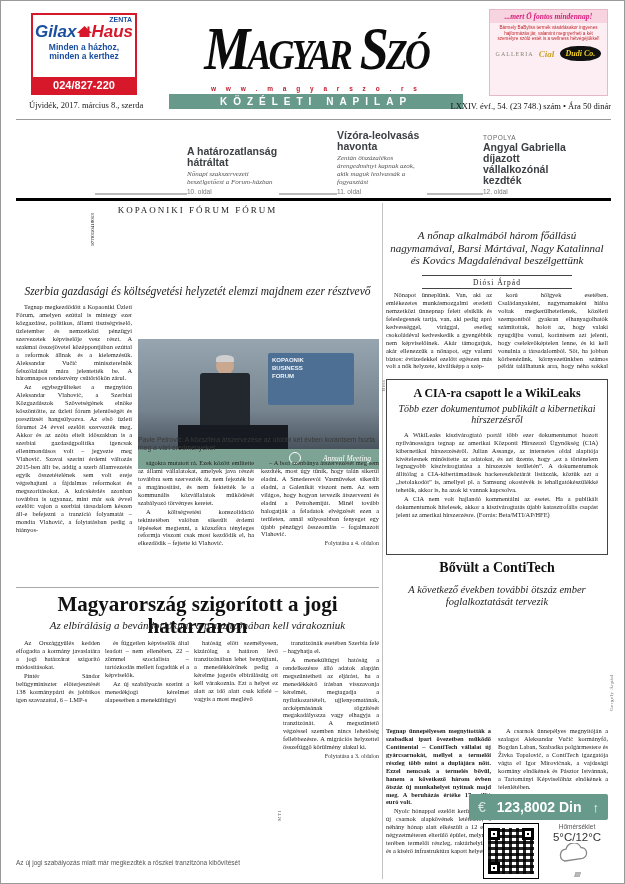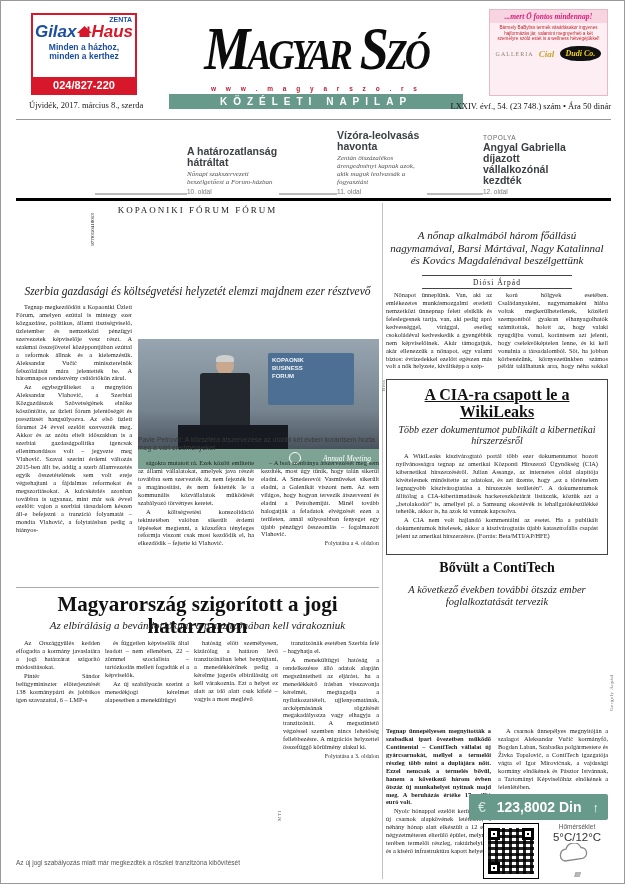--- a/index.html
+++ b/index.html
@@ -241,21 +241,21 @@
   </div>
   <div class="abs body-txt just" style="left:385px;top:290px;width:106px;height:80px;">
     <p>Nőnapot ünneplünk. Van, aki az emlékezetes munkásmozgalmi eredetű nemzetközi ünnepnap felett elsiklik és feleslegesnek tartja, van, aki pedig apró kedvességgel, virággal, esetleg csokoládéval kedveskedik a gyengébbik nem képviselőinek. Akár támogatjuk, akár ellenezzük a nőnapot, egy valami biztos: évtizedekkel ezelőtt egészen más volt a nők helyzete, kiváltképp a szép-</p>
   </div>
   <div class="abs body-txt just" style="left:497px;top:290px;width:110px;height:80px;">
     <p>korú hölgyek esetében. Családanyaként, nagymamaként hiába voltak megkerülhetetlenek, közéleti szempontból gyakran elhanyagolhatók számítottak, holott az, hogy valaki nyugdíjba vonul, korántsem azt jelenti, hogy cselekvőképtelen lenne, és ki kell vonulnia a társadalomból. Sőt, ha jobban körbenézünk, környezetünkben számos példát találhatunk arra, hogy néha sokkal több tenni akarás és energia lakozik bennük, mint hinnénk.</p>
 
   </div>
 
   <div class="abs" style="left:385px;top:378px;width:222px;height:176px;border:1px solid #444;box-sizing:border-box;padding:7px 9px;overflow:hidden;">
-    <div class="headline" style="font-size:16px;text-decoration:underline;">A CIA-ra csapott le a WikiLeaks</div>
+    <div class="headline" style="font-size:12px;">A CIA-ra csapott le a WikiLeaks</div>
     <div class="subhead" style="font-size:10px;margin:3px 0 5px 0;">Több ezer dokumentumot publikált a kibernetikai hírszerzésről</div>
     <div class="body-txt just">
       <p>A WikiLeaks kiszivárogtató portál több ezer dokumentumot hozott nyilvánosságra tegnap az amerikai Központi Hírszerző Ügynökség (CIA) kibernetikai hírszerzéséről. Julian Assange, az internetes oldal alapítója kivételesnek minősítette az adatokat, és azt üzente, hogy „ez a történelem legnagyobb kiszivárogtatása a hírszerzés területén”. A dokumentumok állítólag a CIA-kibertámadások hackereszköztárát listázzák, köztük azt a „betolakodót” is, amellyel pl. a Samsung okostévék is lehallgatókészülékké tehetők, akkor is, ha azok ki vannak kapcsolva.</p>
       <p>A CIA nem volt hajlandó kommentálni az esetet. Ha a publikált dokumentumok hitelesek, akkor a kiszivárogtatás újabb katasztrofális csapást jelent az amerikai hírszerzésre. (Forrás: Beta/MTI/AP/HFE)</p>
     </div>
   </div>
 
   <div class="abs headline" style="left:385px;top:560px;width:222px;font-size:14px;">Bővült a ContiTech</div>
   <div class="abs subhead" style="left:385px;top:583px;width:222px;font-size:10.5px;">A következő években további ötszáz ember foglalkoztatását tervezik</div>
 

